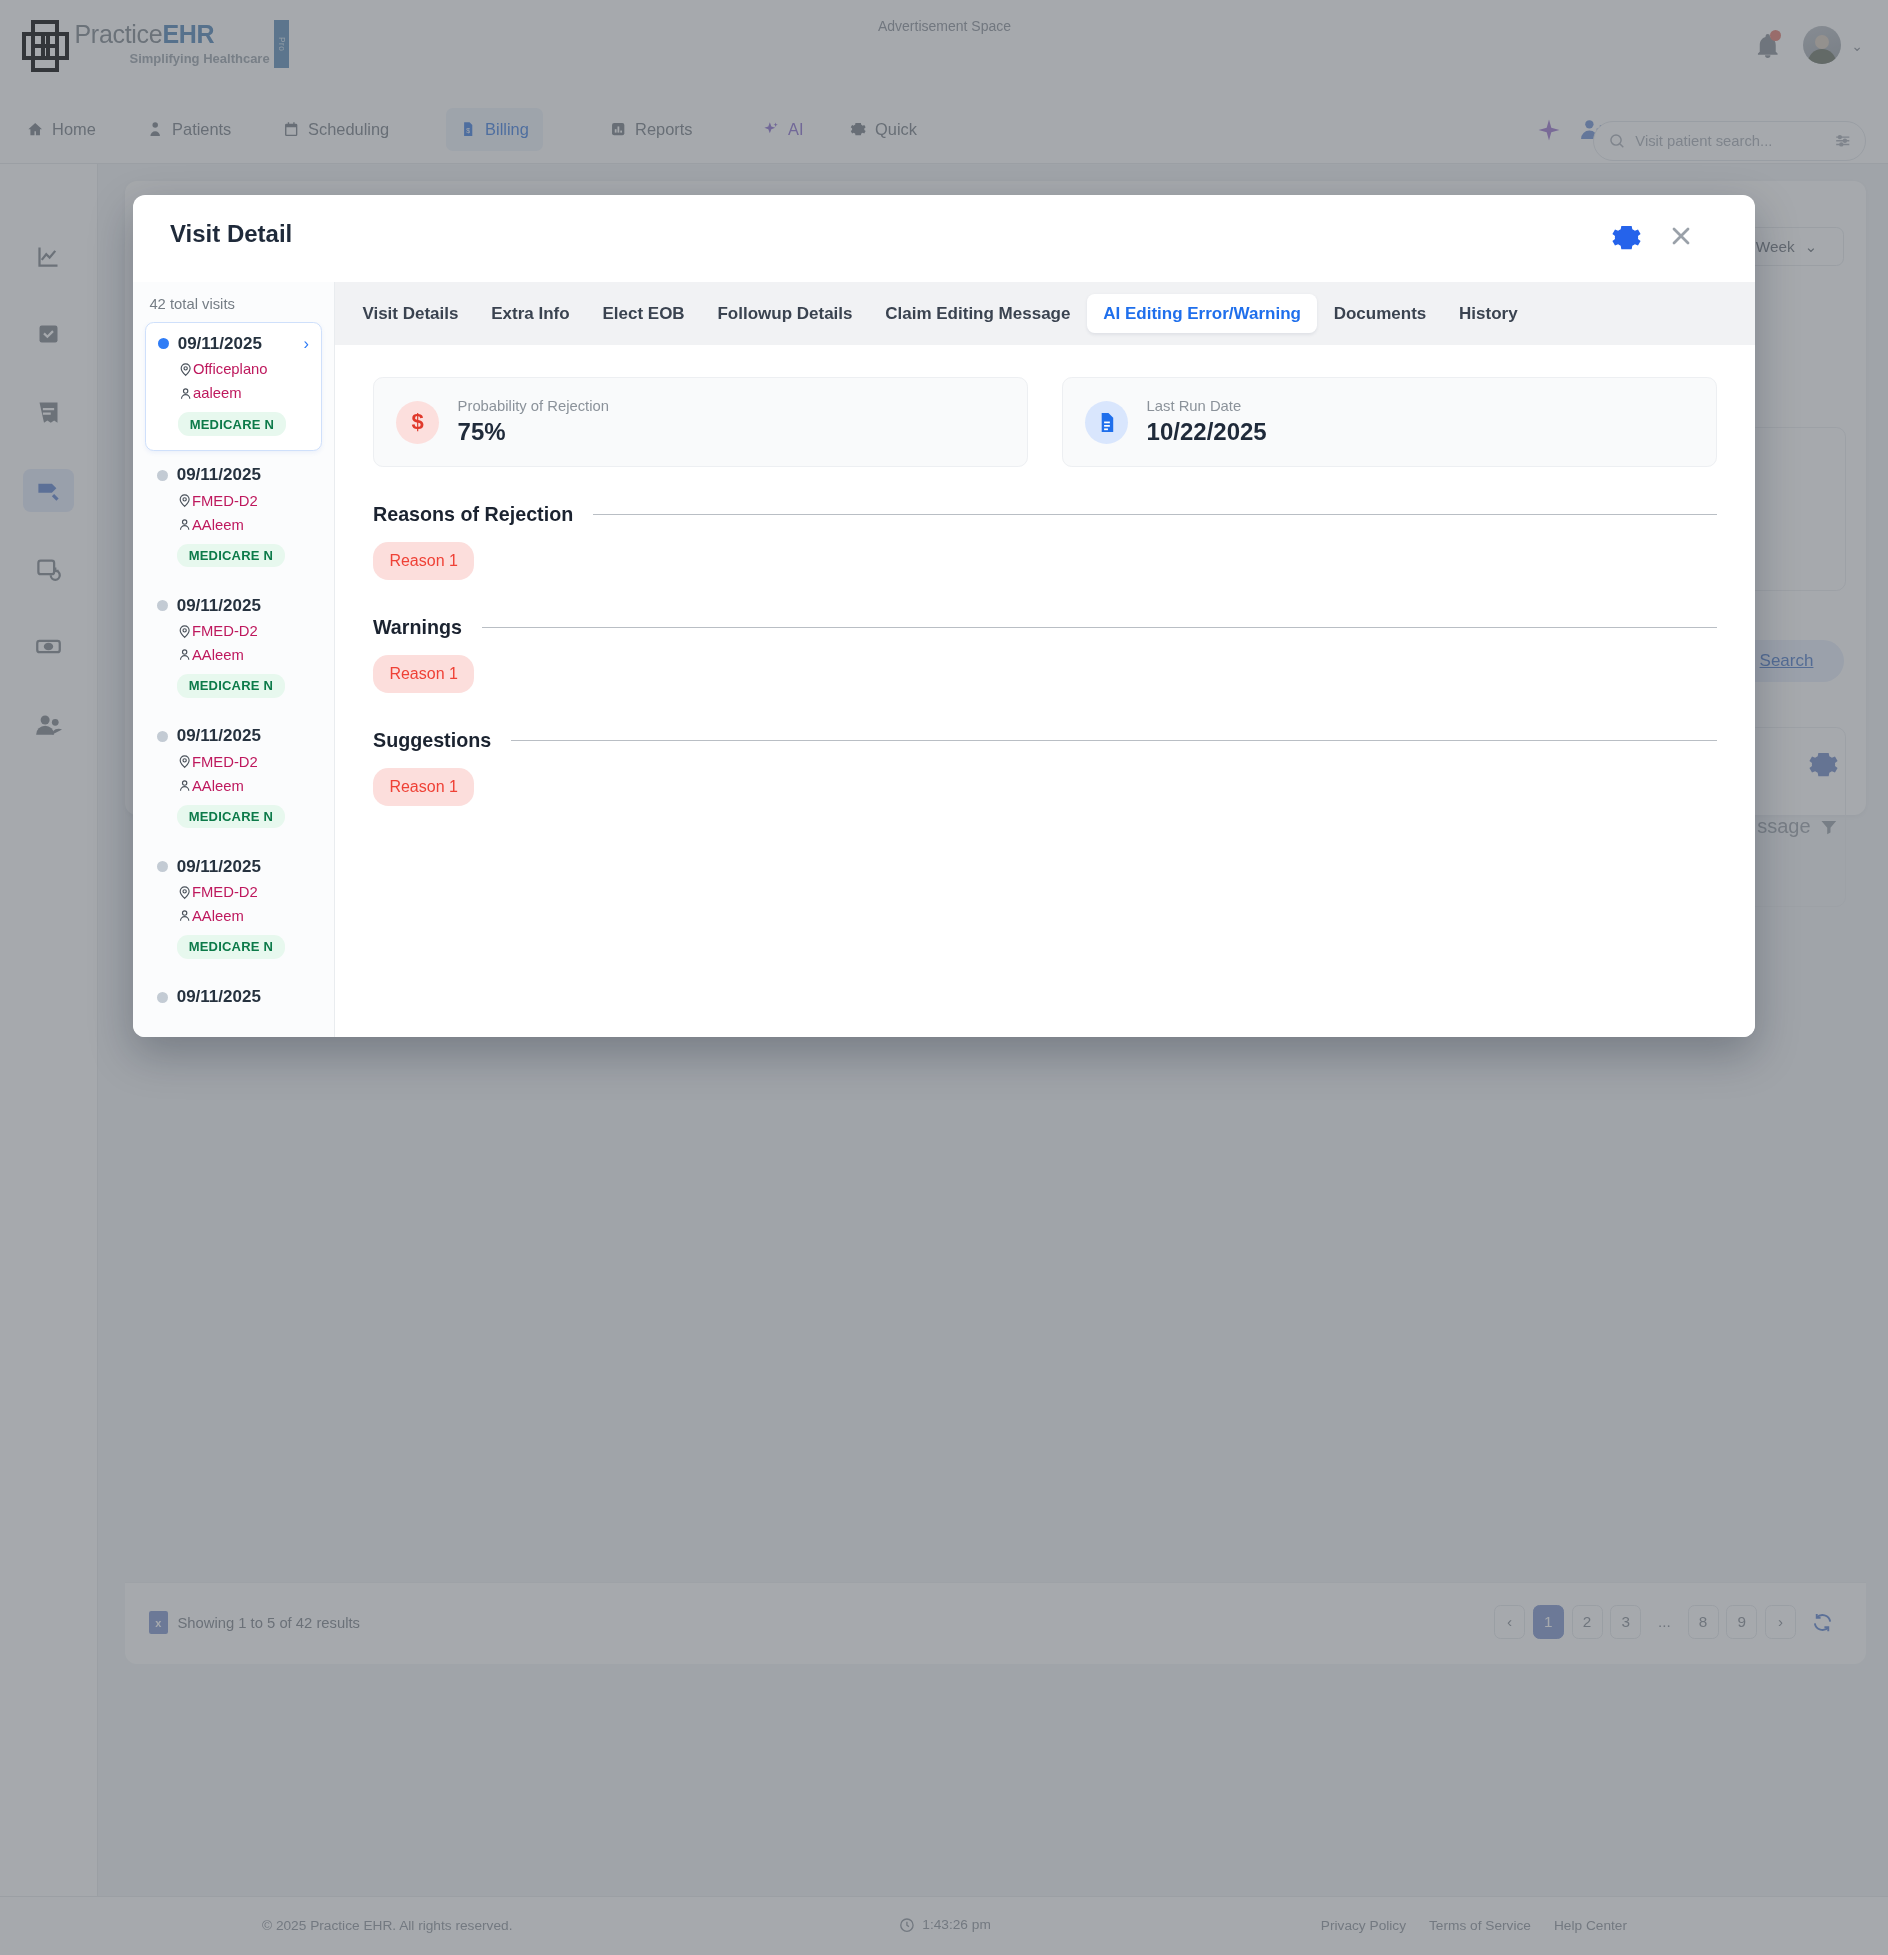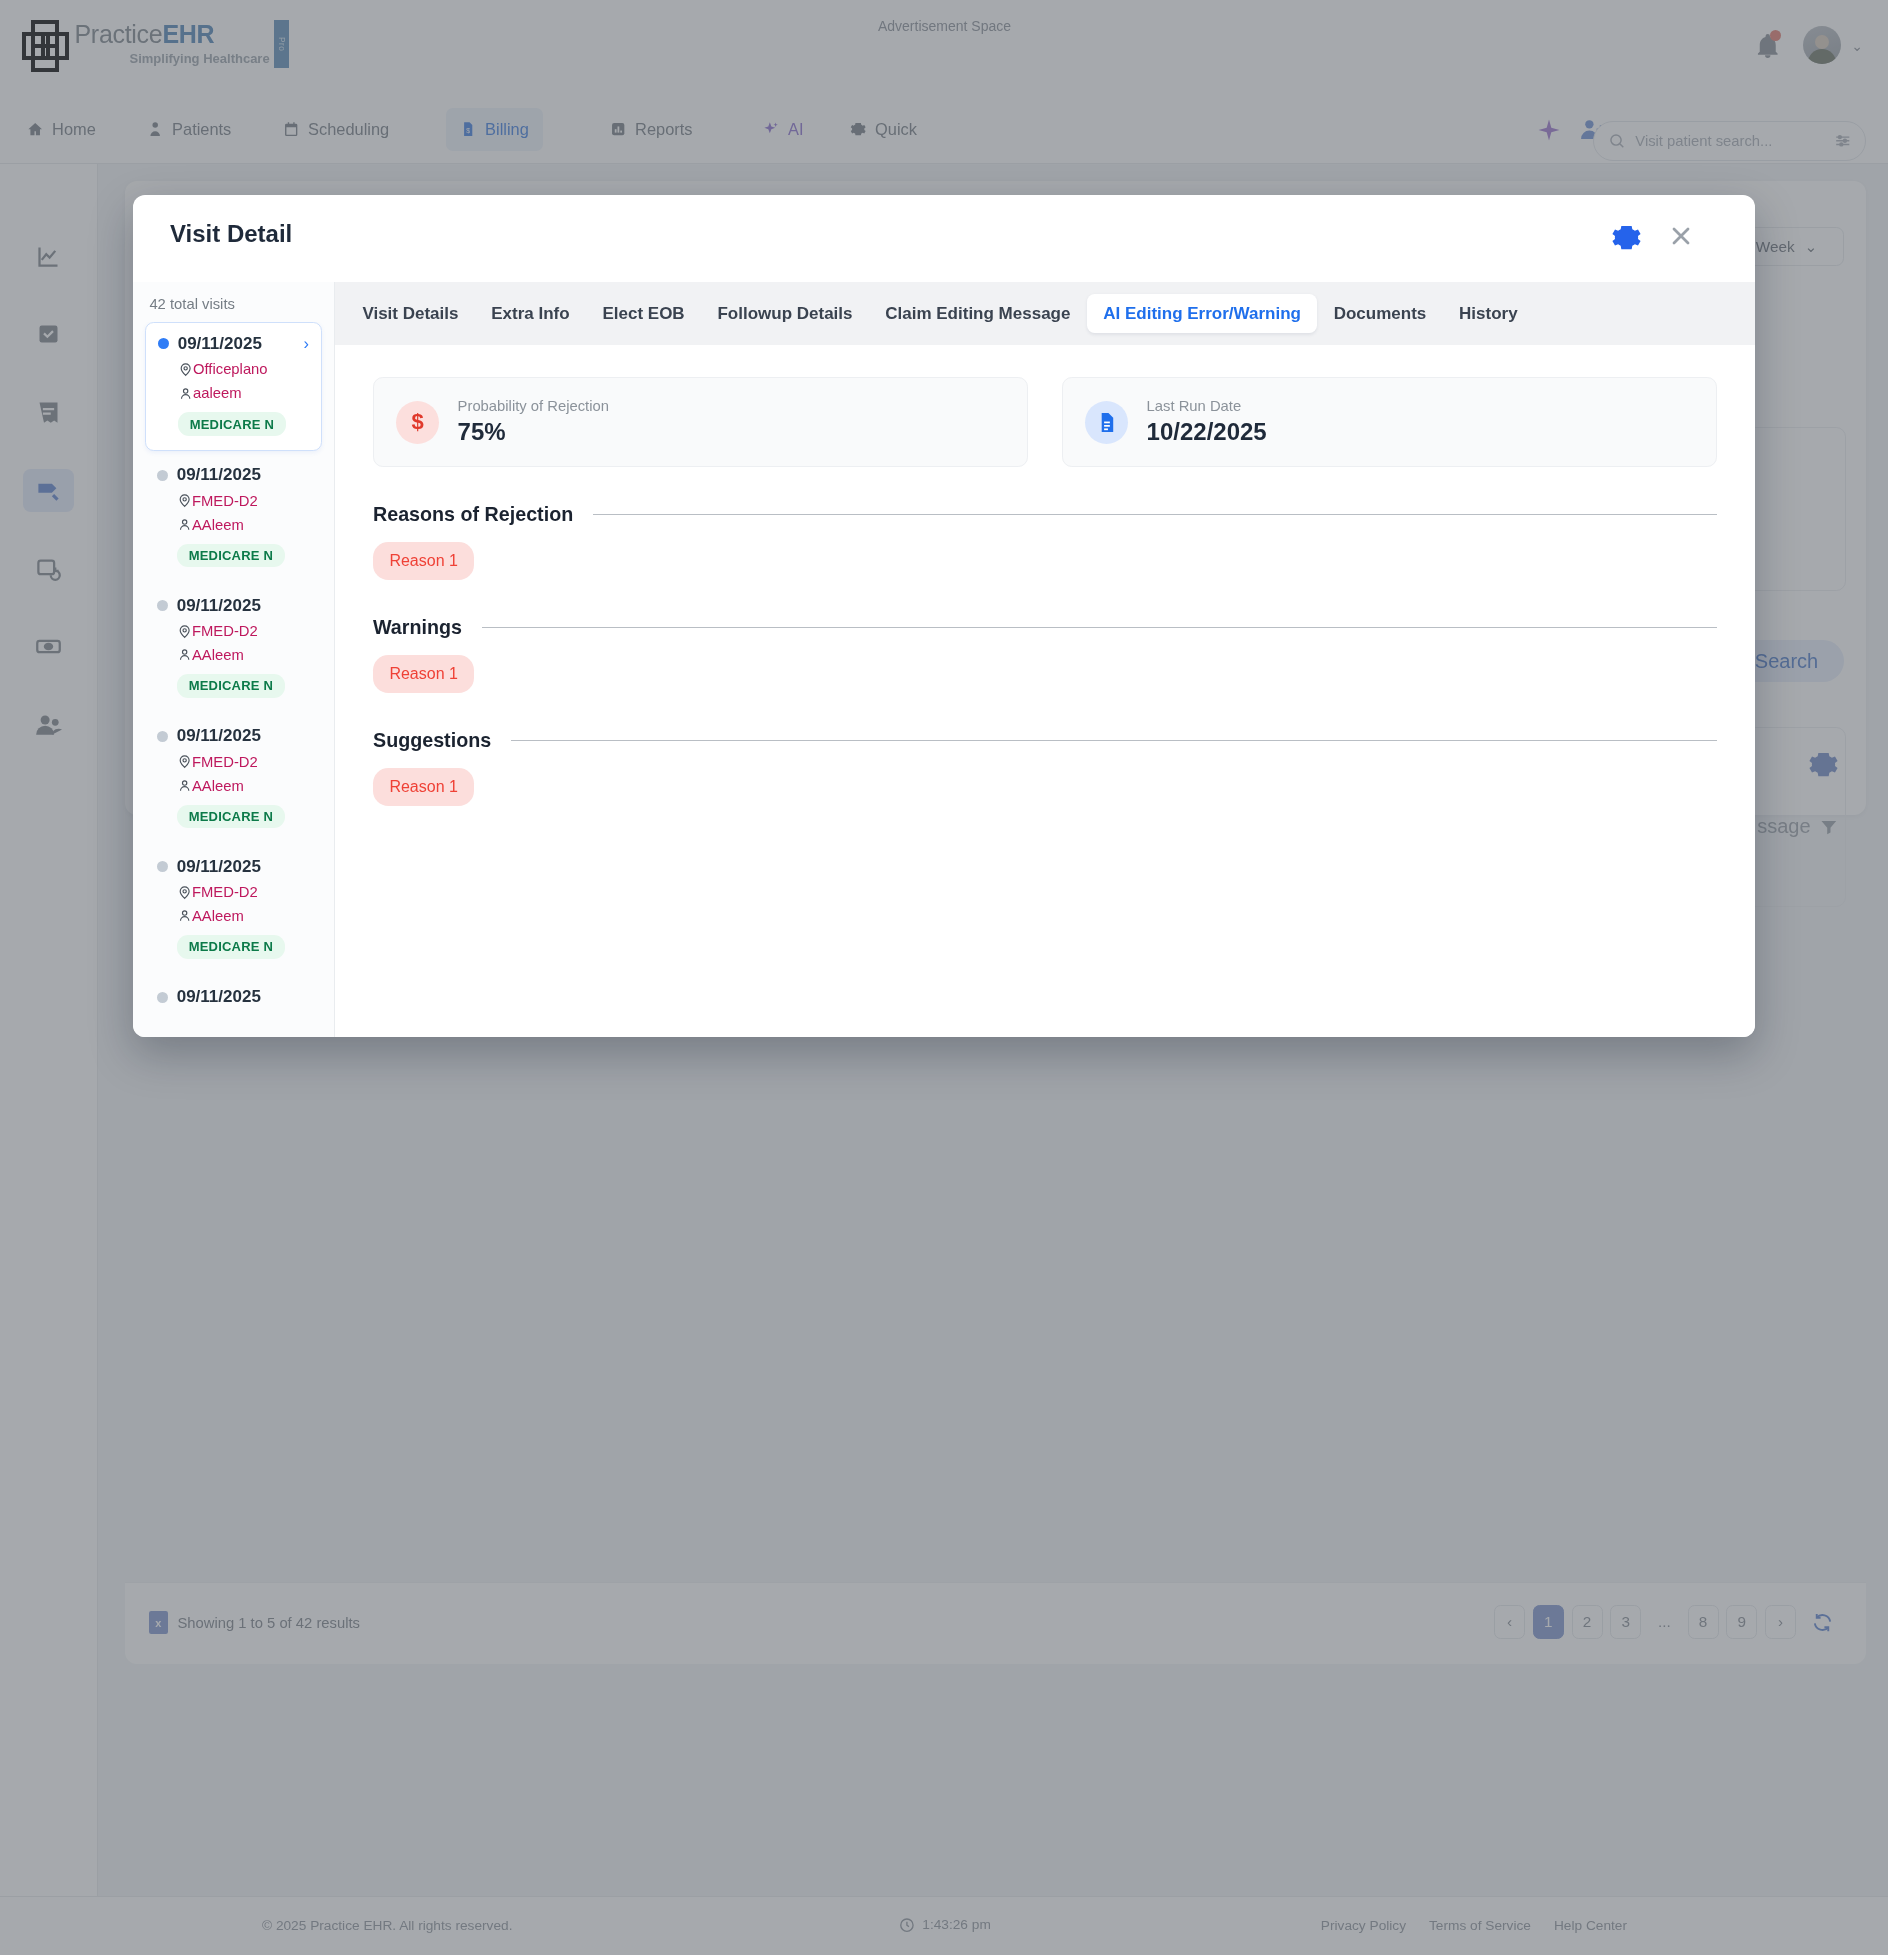--- a/index.html
+++ b/index.html
@@ -84,21 +84,21 @@
     background: #fff; border-radius: 12px; box-shadow: 0 1.1px 5.5px rgba(20,30,50,.05);
   }
   .content-head { position:absolute; left:24px; top:14px; display:flex; align-items:center; gap:9.8px; font-size:18.6px; font-weight:700; color:#7e858d; }
   .week-pill {
     position:absolute; right: 22px; top: 46px; width: 115px; height: 39px; border-radius:7.7px;
     border:0.5px solid #e6e9ec; display:flex; align-items:center; justify-content:center; gap:9.8px;
     color:#6b727a; font-size:15.3px;
   }
   .search-btn {
     position:absolute; right: 22px; top: 459px; width: 115px; height: 42px; border-radius: 22px;
-    background:#e6edfa; color:#4a79c9; font-size:20px; display:flex; align-items:center; justify-content:center;
+    background:#e6edfa; color:#4a79c9; font-size:17px; display:flex; align-items:center; justify-content:center;text-decoration:underline;
   }
   .ghost-box-a { position:absolute; right: 19.7px; top: 246px; width: 126px; height: 164px; border:0.5px solid #ebedf0; border-radius:9.8px;}
   .ghost-box-b { position:absolute; right: 19.7px; top: 546px; width: 126px; height: 180px; border:0.5px solid #ebedf0; border-radius:9.8px;}
   .ghost-gear { position:absolute; right: 27px; top: 568px; }
   .ghost-filter { position:absolute; right: 27px; top: 634px; display:flex; align-items:center; gap:8.7px; color:#9aa1a9; font-size:20px;}
   .ghost-row { position:absolute; left: 33px; right: 180px; height: 47px; border:0.5px solid #eef0f2; border-radius:7.7px;}
 
   .table-foot {
     position: absolute; left: 125px; top: 1582px; right: 22px; height: 82px;
     background: #fff; border-radius: 0 0 12px 12px; border-top:0.5px solid #edeff1;

